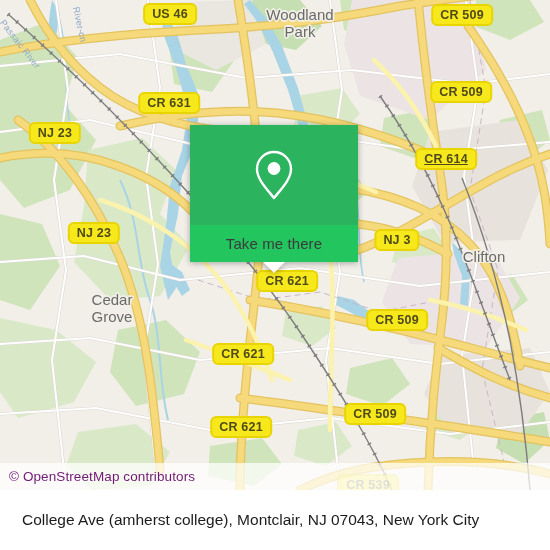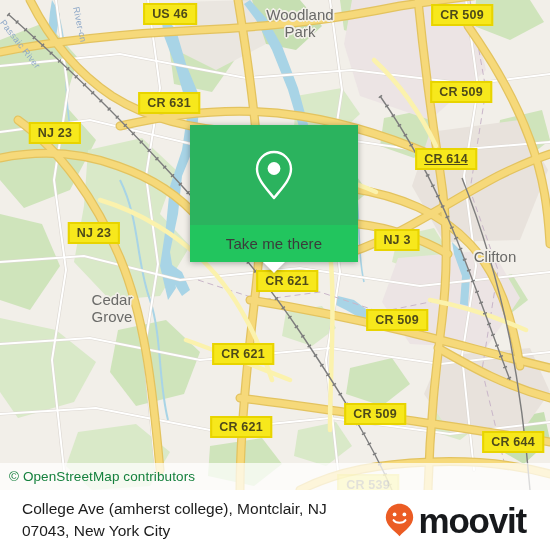--- a/index.html
+++ b/index.html
@@ -46,21 +46,21 @@
     transform-origin: left center;
     pointer-events: none;
   }
 
   
   .shield {
     position: absolute;
     transform: translate(-50%, -50%);
     background: #f7e81c;
     border: 2px solid #e8d400;
-    border-radius: 0;
+    border-radius: 6px;
     color: #4e4a1a;
     font-size: 12.5px;
     font-weight: bold;
     letter-spacing: .2px;
     padding: 1.5px 7px 2.5px 7px;
     line-height: 14px;
     white-space: nowrap;
   }
   .shield.dim { opacity: .55; }
 
@@ -102,21 +102,21 @@
     position: absolute;
     left: 0; bottom: 0;
     width: 100%;
     height: 27px;
     background: rgba(255,255,255,.72);
     display: flex; align-items: center;
     padding-left: 9px;
   }
   .attribution-text {
     font-size: 13.5px;
-    color: #15803d;
+    color: #701a75;
     letter-spacing: .1px;
   }
 
   
   .footer {
     position: absolute;
     left: 0; top: 490px;
     width: 540px; height: 60px;
     background: #ffffff;
     display: flex; align-items: center;
@@ -310,36 +310,35 @@
       <path class="rail" d="M462,178 C482,228 498,282 510,340 C520,392 526,440 530,490"></path>
     </svg>
 
     <div class="river-label" style="left:2px; top:16px; transform: rotate(52deg);">Passaic River</div>
     <div class="river-label" style="left:76px; top:2px; transform: rotate(78deg);">River-cn</div>
 
     <div class="place-label" style="left:112px; top:308px;">Cedar
 Grove</div>
     <div class="place-label" style="left:300px; top:23px;">Woodland
 Park</div>
-    <div class="place-label" style="left:495px; top:256px;">Clifton</div>
+    <div class="place-label" style="left:484px; top:256px;">Clifton</div>
 
     <div class="shield" style="left:170px; top:14px;">US 46</div>
     <div class="shield" style="left:462px; top:15px;">CR 509</div>
     <div class="shield" style="left:169px; top:103px;">CR 631</div>
     <div class="shield" style="left:461px; top:92px;">CR 509</div>
     <div class="shield" style="left:55px;  top:133px;">NJ 23</div>
     <div class="shield" style="left:446px; top:159px;text-decoration:underline;">CR 614</div>
     <div class="shield" style="left:94px;  top:233px;">NJ 23</div>
     <div class="shield" style="left:397px; top:240px;">NJ 3</div>
     <div class="shield" style="left:287px; top:281px;">CR 621</div>
     <div class="shield" style="left:397px; top:320px;">CR 509</div>
     <div class="shield" style="left:243px; top:354px;">CR 621</div>
     <div class="shield" style="left:375px; top:414px;">CR 509</div>
     <div class="shield" style="left:241px; top:427px;">CR 621</div>
-    <div class="shield" style="left:513px; top:442px;">CR 644</div>
     <div class="shield dim" style="left:368px; top:485px;">CR 539</div>
 
     <div class="popup">
       <div class="popup-top">
         <svg class="popup-pin" viewBox="0 0 44 52">
           <path d="M22 3 C12.6 3 5 10.6 5 20 C5 30 14 39 22 49 C30 39 39 30 39 20 C39 10.6 31.4 3 22 3 Z" fill="none" stroke="#ffffff" stroke-width="2.4" stroke-linejoin="round"></path>
           <circle cx="22" cy="19.5" r="6.4" fill="#ffffff"></circle>
         </svg>
       </div>
       <div class="popup-bottom">
@@ -348,24 +347,15 @@
       <div class="popup-arrow"></div>
     </div>
 
     <div class="attribution">
       <span class="attribution-text">© OpenStreetMap contributors</span>
     </div>
   </div>
 
   <div class="footer">
     <div class="footer-title">College Ave (amherst college), Montclair, NJ 07043, New York City</div>
-    <div class="brand">
-      <svg class="brand-pin" viewBox="0 0 29 34">
-        <path d="M14.5 0.8 C6.9 0.8 0.8 6.9 0.8 14.5 C0.8 22.5 9.4 27.6 14.5 33.2 C19.6 27.6 28.2 22.5 28.2 14.5 C28.2 6.9 22.1 0.8 14.5 0.8 Z" fill="#eb5c24"></path>
-        <circle cx="9.6" cy="11.4" r="1.9" fill="#ffffff"></circle>
-        <circle cx="19.4" cy="11.4" r="1.9" fill="#ffffff"></circle>
-        <path d="M8.6 17.2 C10.6 20.6 18.4 20.6 20.4 17.2" fill="none" stroke="#ffffff" stroke-width="2.1" stroke-linecap="round"></path>
-      </svg>
-      <span class="brand-name">moovit</span>
-    </div>
   </div>
 
 </div>
 
 </body></html>

